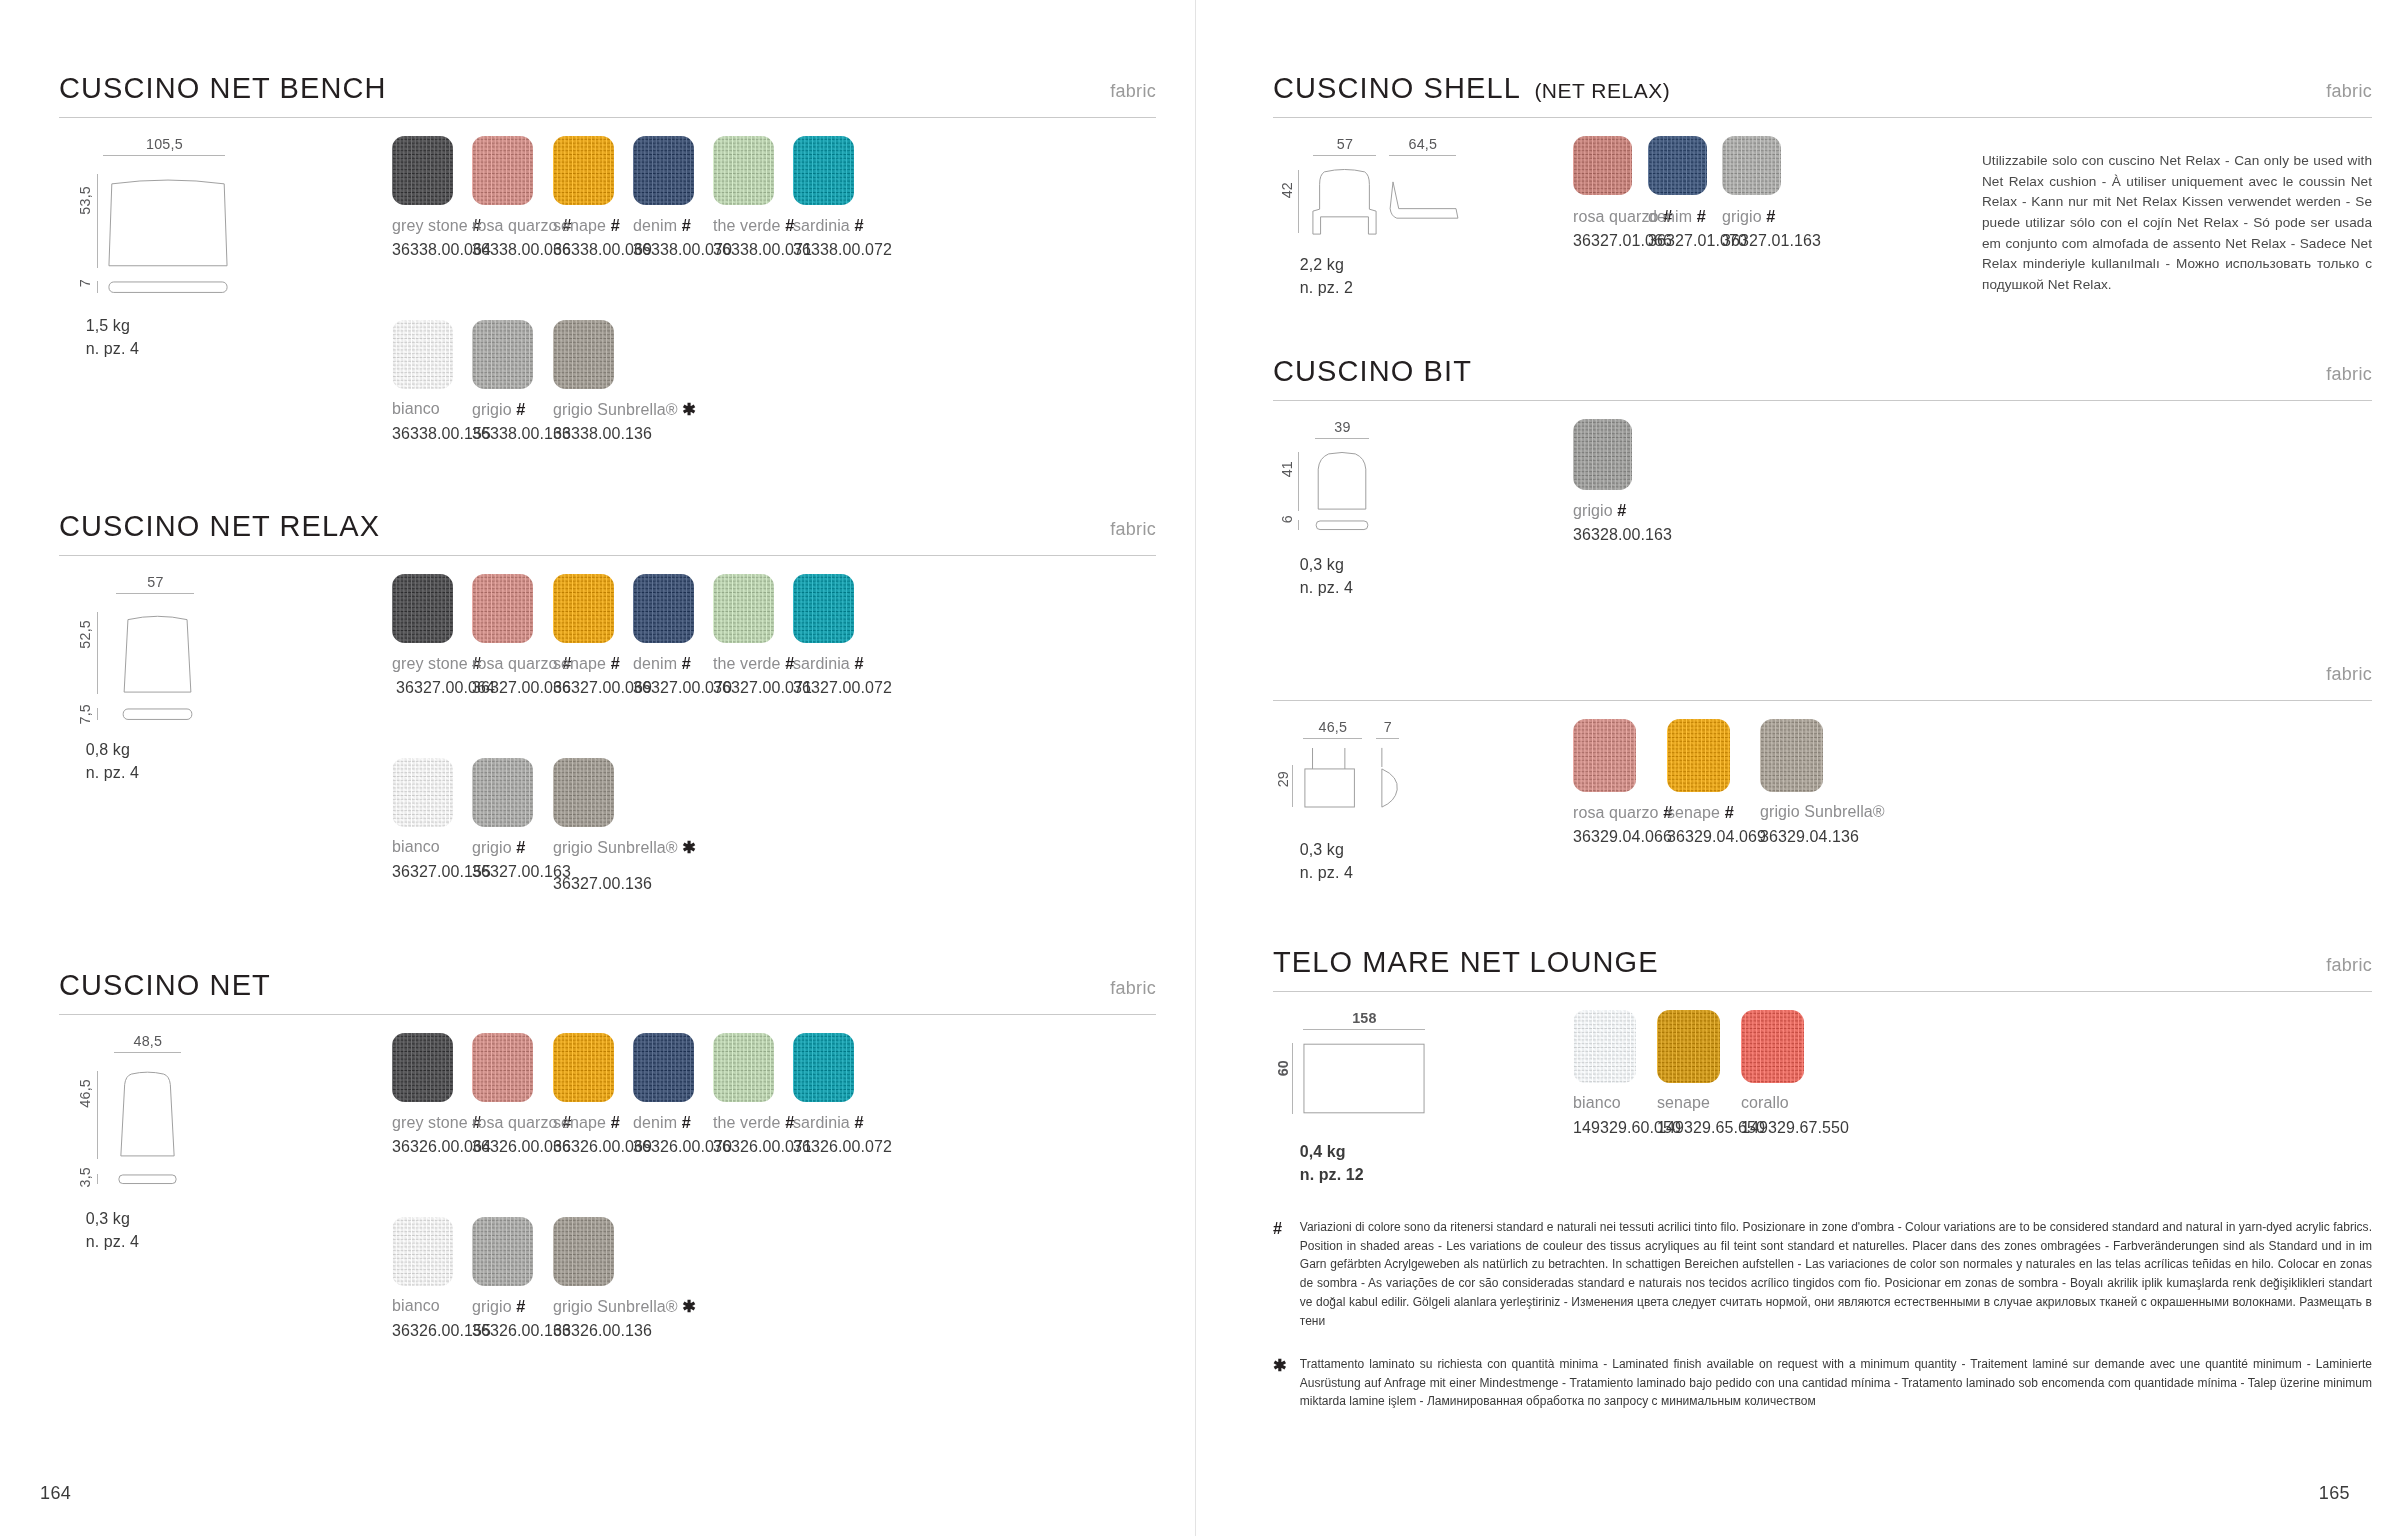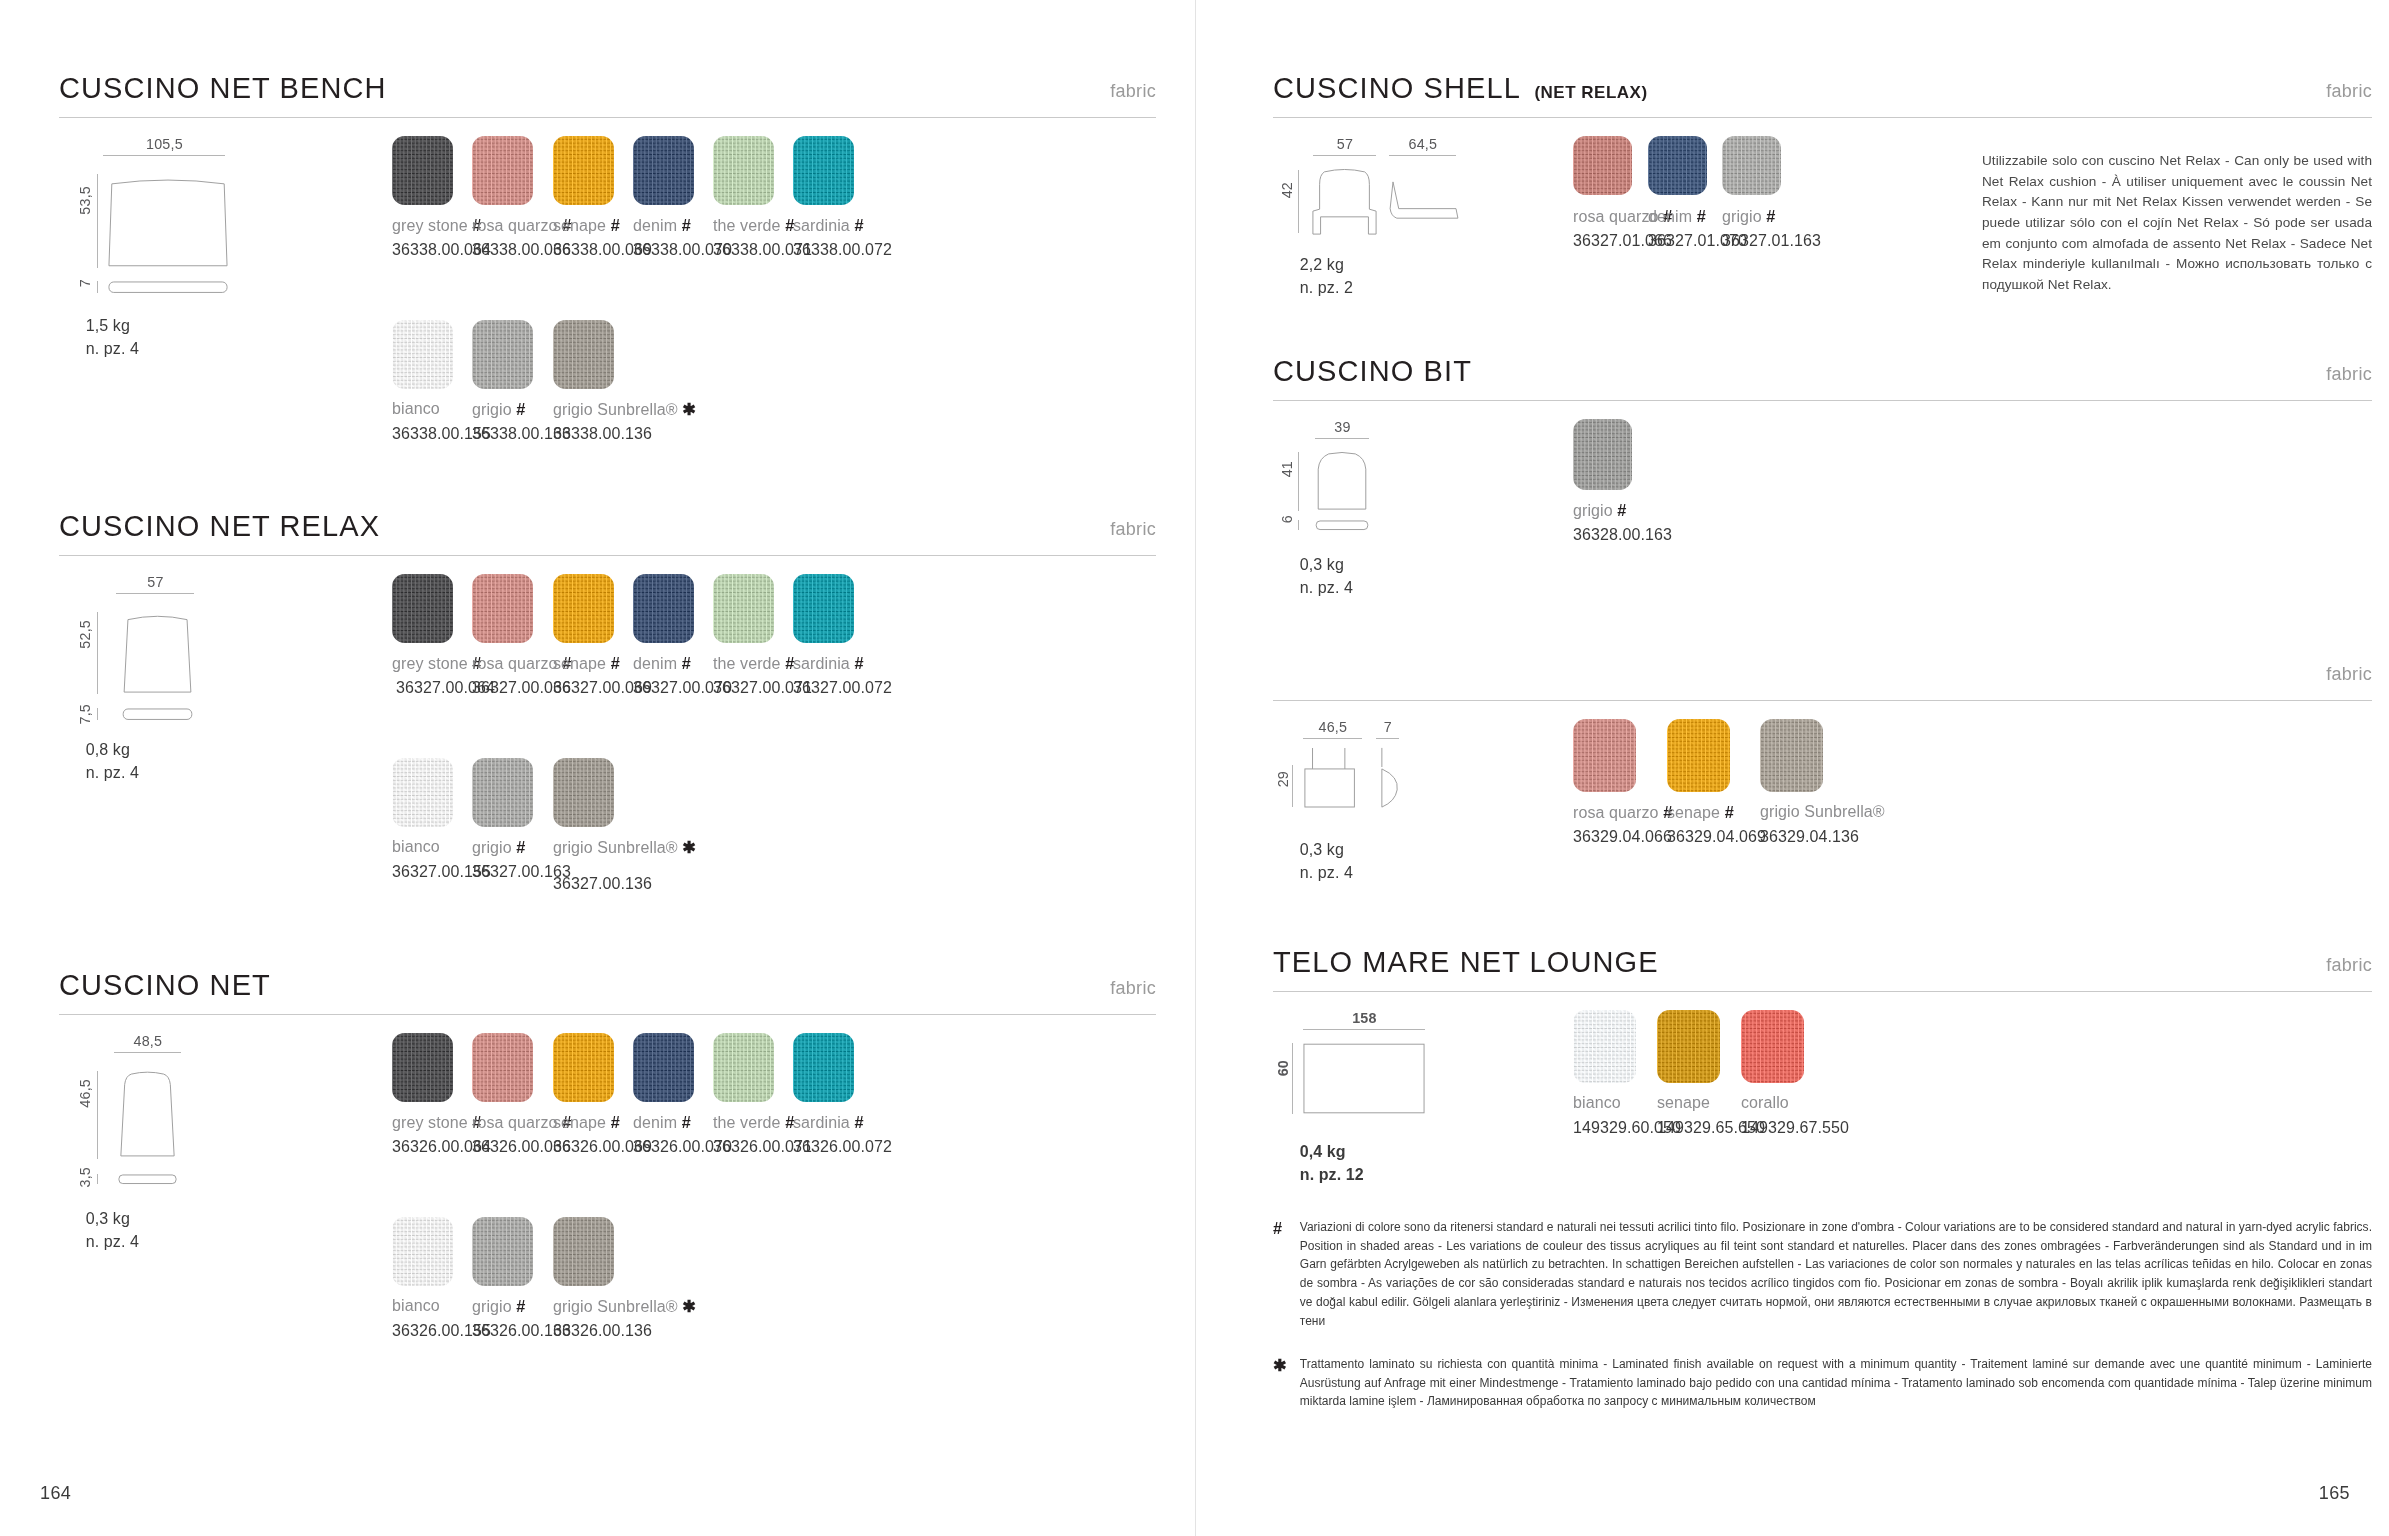--- a/index.html
+++ b/index.html
@@ -29,23 +29,22 @@
   }
   .sec-title{
     position:absolute;left:0;bottom:13.4px;
     font-size:29px;
     letter-spacing:1.1px;
     font-weight:400;
     color:#231f20;
     white-space:nowrap;
   }
   .sec-sub{
-    font-size:17px;letter-spacing:0.5px;color:#231f20;
+    font-size:21px;letter-spacing:0.5px;color:#231f20;
     margin-left:13.4px;
-    font-weight:bold;
   }
   .sec-fabric{
     position:absolute;right:0;bottom:16.3px;
     font-size:18px;color:#9a9a9a;letter-spacing:0.3px;
   }
   .sec-rule{
     position:absolute;left:0;right:0;bottom:0;height:1px;background:#c9c9c9;
   }
 
   

